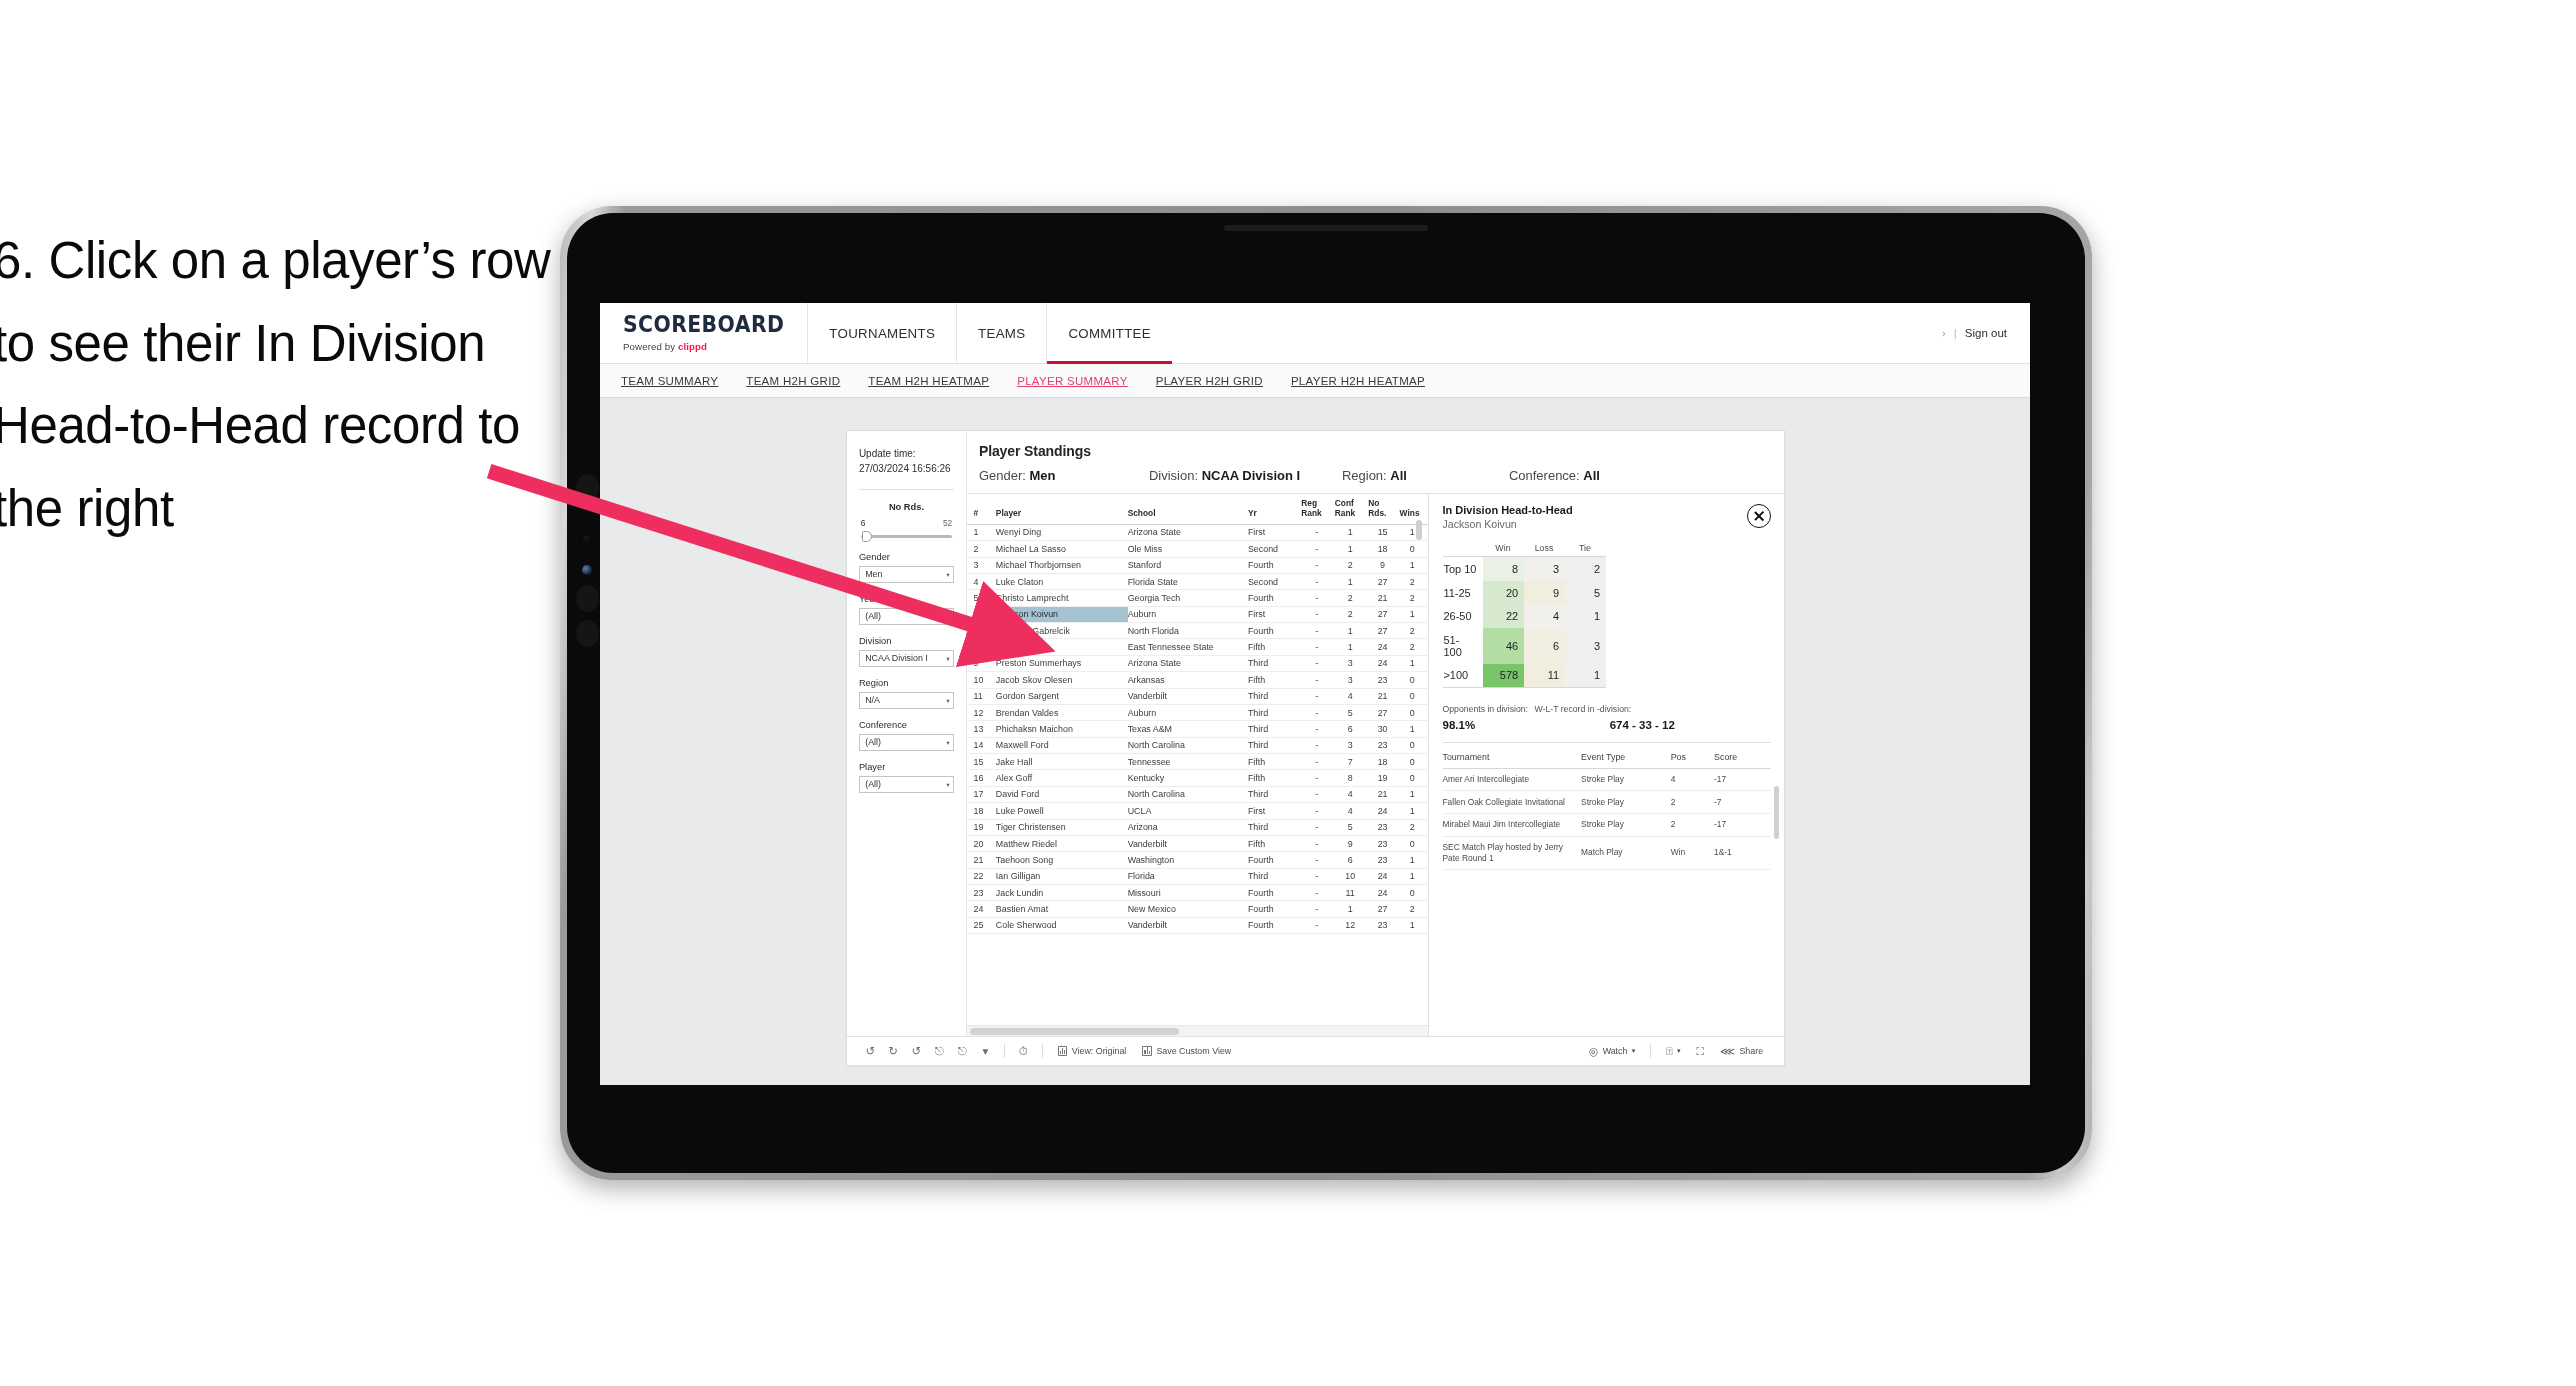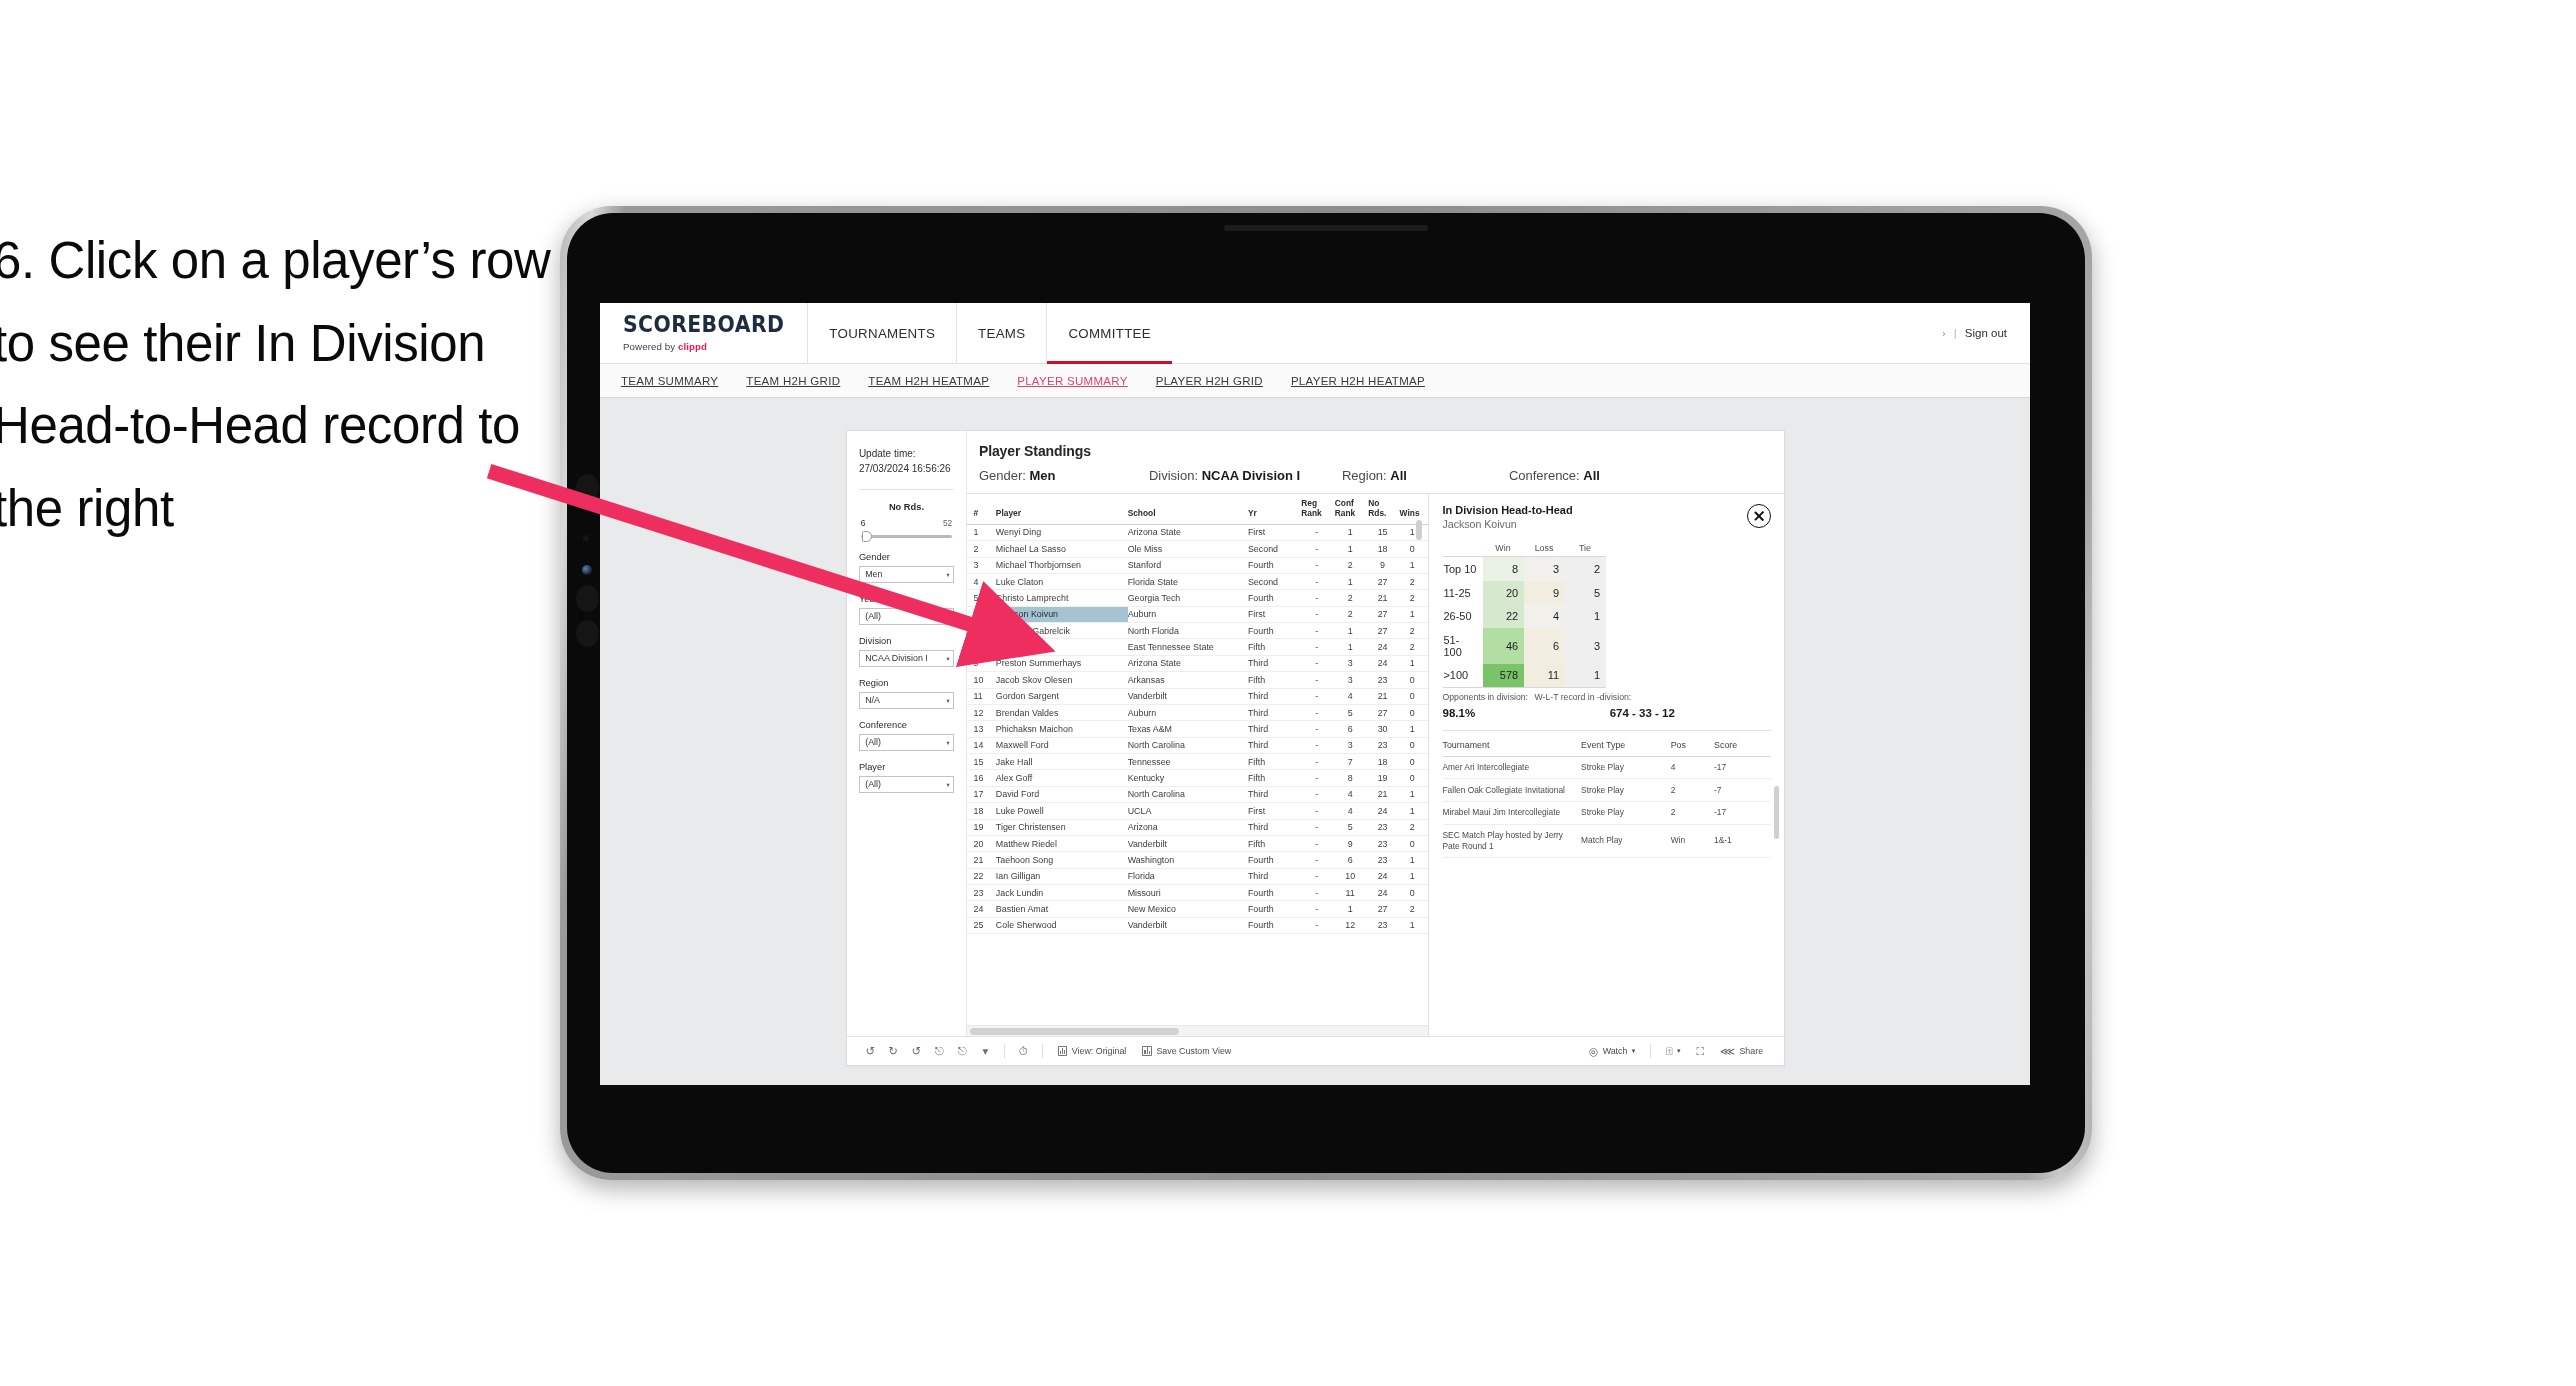--- a/index.html
+++ b/index.html
@@ -191,21 +191,21 @@
   table.h2h th {
     font-weight: 400; font-size: 8.9px; color: #4e4e4e; text-align: center;
     padding: 1.8px 0 3.5px; border-bottom: 0.9px solid #d8d8d8;
   }
   table.h2h th.blank { border-bottom: 0.9px solid #d8d8d8; }
   table.h2h td { font-size: 11px; color: #1f1f1f; padding: 5.8px 5.3px 5.8px 0; text-align: right; }
   table.h2h td.rowlab { text-align: left; padding-left: 0.9px; color: #2b2b2b; background: #fff !important; }
   table.h2h tr:last-child td { border-bottom: 0.9px solid #d8d8d8; }
   .cw { width: 41px; }
 
-  .stats-row { display: flex; margin-top: 4px; }
+  .stats-row { display: flex; margin-top: 16px; }
   .stat-lbl { font-size: 8.7px; color: #555; }
   .stat-val { font-size: 11.5px; font-weight: 700; color: #1a1a1a; margin-top: 4.4px; }
   .stat1 { width: 92px; }
   .stat2 { flex: 1; }
   .stat2 .stat-val { text-align: center; padding-right: 21px; }
 
   .t-divider { height: 0.9px; background: #e0e0e0; margin: 11.5px 0 0 0; }
   table.tour { width: 100%; border-collapse: collapse; font-size: 8.4px; table-layout: fixed; margin-top: 2.7px; }
   table.tour th {
     font-weight: 400; font-size: 8.9px; color: #3f3f3f; text-align: left;

